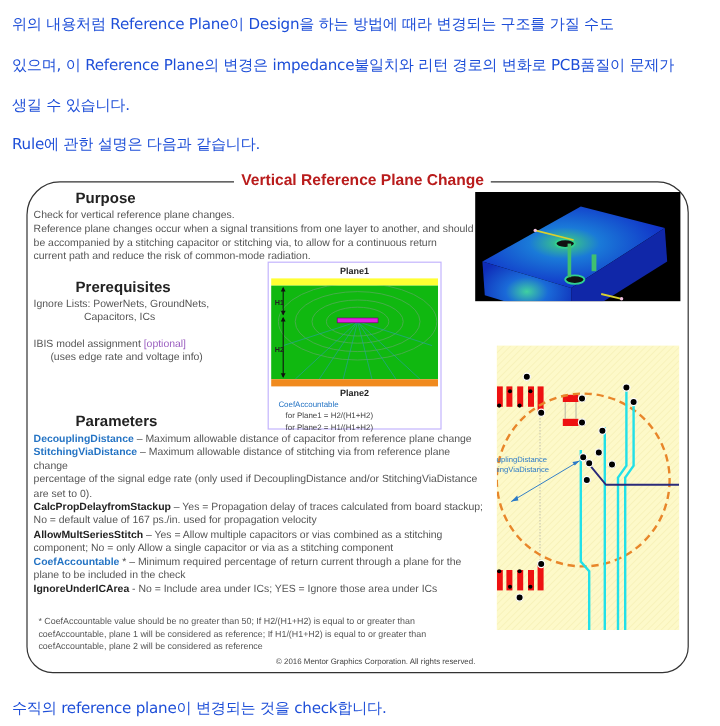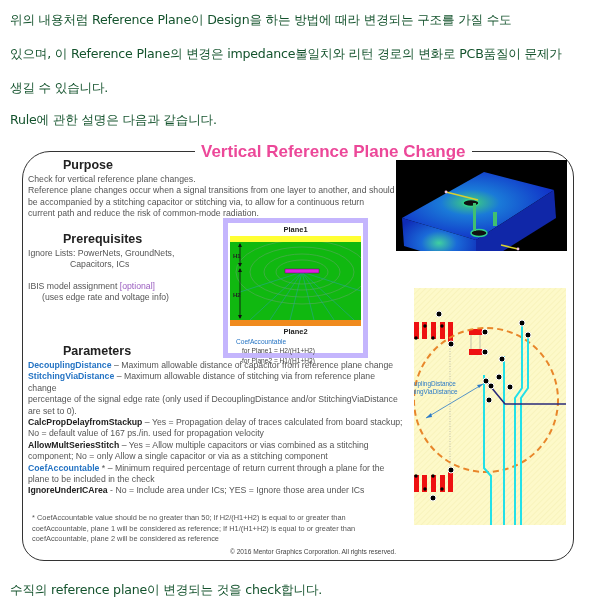--- a/index.html
+++ b/index.html
@@ -1,44 +1,44 @@
 <!DOCTYPE html>
 <html><head>
 <meta charset="utf-8">
 <style>
   * { box-sizing: border-box; margin: 0; padding: 0; }
   html, body { width: 600px; height: 605px; background: #ffffff; overflow: hidden; }
   body { position: relative; font-family: "DejaVu Sans", "Liberation Sans", sans-serif; color: #222; }
 
-  .kr-line { position: absolute; left: 10px; font-size: 12.6px; color: #14532d; white-space: nowrap; letter-spacing: -0.2px; }
+  .kr-line { position: absolute; left: 10px; font-size: 12.6px; color: #1d4ed8; white-space: nowrap; letter-spacing: -0.2px; }
 
   .frame {
     position: absolute; left: 22px; top: 151px; width: 552px; height: 410px;
     border: 1.3px solid #333;
     border-radius: 28px 26px 22px 22px;
   }
   .frame-title {
     position: absolute; left: 195px; top: 142px; padding: 0 6px;
     background: #fff; font-family: "Liberation Sans", sans-serif; font-weight: bold;
-    font-size: 17px; color: #ec4899; white-space: nowrap;
+    font-size: 13px; color: #b91c1c; white-space: nowrap;
   }
 
   .sec-h { position: absolute; font-family: "Liberation Sans", sans-serif; font-weight: bold; font-size: 12.5px; color: #222; margin-left: 35px; }
   .txt { position: absolute; font-family: "Liberation Sans", sans-serif; font-size: 8.7px; line-height: 11.4px; color: #555; white-space: nowrap; }
   .txt b { color: #222; }
   .blue { color: #2574c4; font-weight: bold; }
   .purple { color: #9b5fc0; }
   .note { position: absolute; font-family: "Liberation Sans", sans-serif; font-size: 7.4px; line-height: 10.6px; color: #555; white-space: nowrap; }
   .copyright { position: absolute; font-family: "Liberation Sans", sans-serif; font-size: 6.6px; color: #444; white-space: nowrap; }
 
   
   .sim-img { position: absolute; left: 396px; top: 160px; width: 171px; height: 91px; background: #000; overflow: hidden; }
 
   
-  .plane-box { position: absolute; left: 223px; top: 218px; width: 145px; height: 140px; border: 5px solid #c4b5fd; background: #fff; }
+  .plane-box { position: absolute; left: 223px; top: 218px; width: 145px; height: 140px; border: 1px solid #c4b5fd; background: #fff; }
   .plane-label { position: absolute; width: 100%; text-align: center; font-family: "Liberation Sans", sans-serif; font-weight: bold; font-size: 7.5px; color: #222; }
   .plane-band { position: absolute; left: 2px; right: 2px; }
   .plane-green { position: absolute; left: 2px; right: 2px; top: 19px; height: 78px; background: #10b810; overflow: hidden; }
   .coef-lines { position: absolute; left: 14px; font-family: "Liberation Sans", sans-serif; font-size: 6.6px; line-height: 9.5px; color: #444; white-space: nowrap; }
 
   
   .pcb-img { position: absolute; left: 414px; top: 288px; width: 152px; height: 237px; background: #fdf9c9; overflow: hidden; }
   .pcb-label { position: absolute; font-family: "Liberation Sans", sans-serif; font-size: 6.4px; line-height: 8px; color: #2b7ac7; white-space: nowrap; }
 </style>
 </head>

